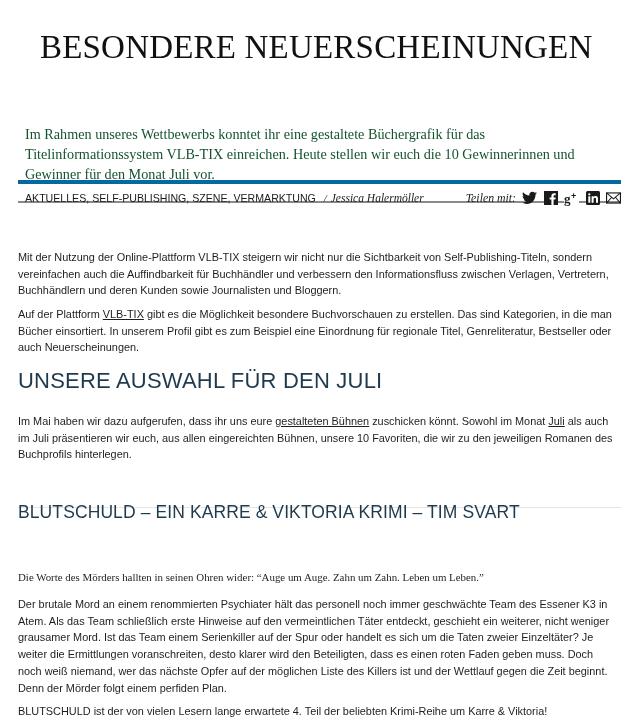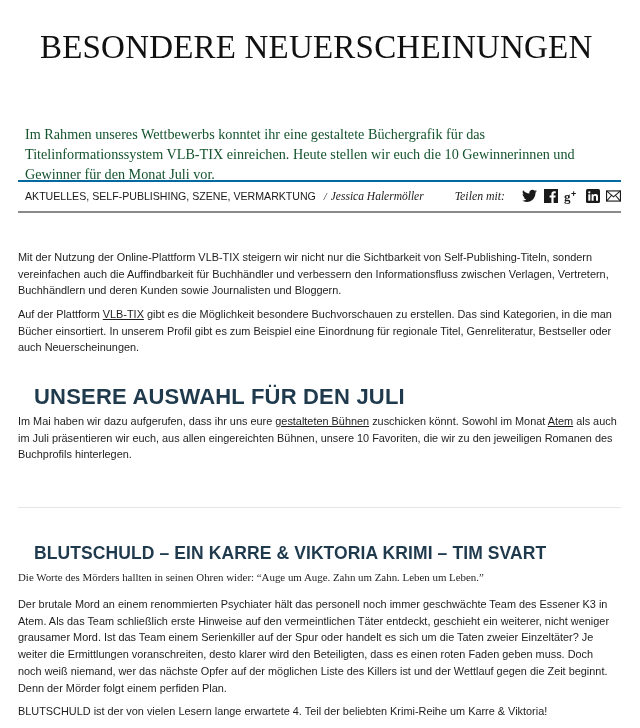--- a/index.html
+++ b/index.html
@@ -14,54 +14,54 @@
       font-family: "Liberation Serif", serif; font-weight: normal;
       font-size: 33px; line-height: 37px; letter-spacing: 0.2px;
       color: #111111; white-space: nowrap;
     }
     .lead {
       position: absolute; left: 25px; top: 124px; width: 600px; margin: 0;
       font-family: "Liberation Serif", serif;
       font-size: 14.2px; line-height: 20px; color: #14532d;
     }
     .metabar {
-      position: absolute; left: 18px; top: 180px; width: 603px; height: 33px;
-      border-top: 2px solid #0369a1; border-bottom: 2px solid #8a8a8a;
+      position: absolute; left: 18px; top: 180px; width: 603px; height: 23px;
+      border-top: 4px solid #0369a1; border-bottom: 2px solid #8a8a8a;
       box-sizing: border-box;
     }
     .meta-left {
       position: absolute; left: 7px; top: 7px; white-space: nowrap;
       font-size: 10.6px; line-height: 14px; color: #1a1a1a;
     }
     .meta-sep { margin: 0 4px 0 5px; font-family: "Liberation Serif", serif; font-style: italic; }
     .meta-author { font-family: "Liberation Serif", serif; font-style: italic; font-size: 11.5px; }
     .meta-right {
       position: absolute; right: 0px; top: 4px; height: 20px;
       display: flex; align-items: center; white-space: nowrap;
     }
     .share-label {
       font-family: "Liberation Serif", serif; font-style: italic;
-      font-size: 11.8px; color: #1a1a1a; margin-right: 11px;
+      font-size: 11.8px; color: #1a1a1a; 
     }
     .share-icon {
       display: inline-flex; align-items: center; justify-content: center;
       width: 15px; height: 15px; margin-left: 6px; color: #1a1a1a;
     }
     .share-icon svg { display: block; }
     .body-text {
       position: absolute; left: 18px; width: 600px; margin: 0;
       font-size: 10.9px; line-height: 16.7px; color: #1e1e1e;
     }
     .body-text a { color: #1e1e1e; text-decoration: underline; }
     .h2 {
-      position: absolute; left: 18px; margin: 16px; font-weight: bold;
+      position: absolute; left: 18px; margin: 0; font-weight: normal;
       color: #1f3a4d; white-space: nowrap;
     }
     .h2-big { top: 367px; font-size: 22px; line-height: 28px; letter-spacing: 0.2px; }
-    .h2-small { top: 526px; font-size: 17.5px; line-height: 22px; letter-spacing: 0.1px; }
+    .h2-small { top: 501px; font-size: 17.5px; line-height: 22px; letter-spacing: 0.1px; }
     .divider {
       position: absolute; left: 18px; top: 507px; width: 603px; height: 1px;
       background: #e6e6e6;
     }
   </style>
 </head>
 <body>
 
 <div class="page">
 
@@ -112,21 +112,21 @@
       </a>
     </div>
   </div>
 
   <p class="body-text" style="top:249px;">Mit der Nutzung der Online-Plattform VLB-TIX steigern wir nicht nur die Sichtbarkeit von Self-Publishing-Titeln, sondern vereinfachen auch die Auffindbarkeit für Buchhändler und verbessern den Informationsfluss zwischen Verlagen, Vertretern, Buchhändlern und deren Kunden sowie Journalisten und Bloggern.</p>
 
   <p class="body-text" style="top:306px;"><span>Auf der Plattform </span><a>VLB-TIX</a><span> gibt es die Möglichkeit besondere Buchvorschauen zu erstellen. Das sind Kategorien, in die man Bücher einsortiert. In unserem Profil gibt es zum Beispiel eine Einordnung für regionale Titel, Genreliteratur, Bestseller oder auch Neuerscheinungen.</span></p>
 
   <h2 class="h2 h2-big">UNSERE AUSWAHL FÜR DEN JULI</h2>
 
-  <p class="body-text" style="top:413px;"><span>Im Mai haben wir dazu aufgerufen, dass ihr uns eure </span><a>gestalteten Bühnen</a><span> zuschicken könnt. Sowohl im Monat </span><a>Atem</a><span> als auch im Juli präsentieren wir euch, aus allen eingereichten Bühnen, unsere 10 Favoriten, die wir zu den jeweiligen Romanen des Buchprofils hinterlegen.</span></p>
+  <p class="body-text" style="top:413px;"><span>Im Mai haben wir dazu aufgerufen, dass ihr uns eure </span><a>gestalteten Bühnen</a><span> zuschicken könnt. Sowohl im Monat </span><a>Juli</a><span> als auch im Juli präsentieren wir euch, aus allen eingereichten Bühnen, unsere 10 Favoriten, die wir zu den jeweiligen Romanen des Buchprofils hinterlegen.</span></p>
 
 
   <div class="divider"></div>
 
   <h3 class="h2 h2-small">BLUTSCHULD – EIN KARRE &amp; VIKTORIA KRIMI – TIM SVART</h3>
 
   <p class="body-text" style="top:569px;font-family:Liberation Serif, serif;">Die Worte des Mörders hallten in seinen Ohren wider: “Auge um Auge. Zahn um Zahn. Leben um Leben.”</p>
 
   <p class="body-text" style="top:596px;">Der brutale Mord an einem renommierten Psychiater hält das personell noch immer geschwächte Team des Essener K3 in Atem. Als das Team schließlich erste Hinweise auf den vermeintlichen Täter entdeckt, geschieht ein weiterer, nicht weniger grausamer Mord. Ist das Team einem Serienkiller auf der Spur oder handelt es sich um die Taten zweier Einzeltäter? Je weiter die Ermittlungen voranschreiten, desto klarer wird den Beteiligten, dass es einen roten Faden geben muss. Doch noch weiß niemand, wer das nächste Opfer auf der möglichen Liste des Killers ist und der Wettlauf gegen die Zeit beginnt. Denn der Mörder folgt einem perfiden Plan.</p>
 

